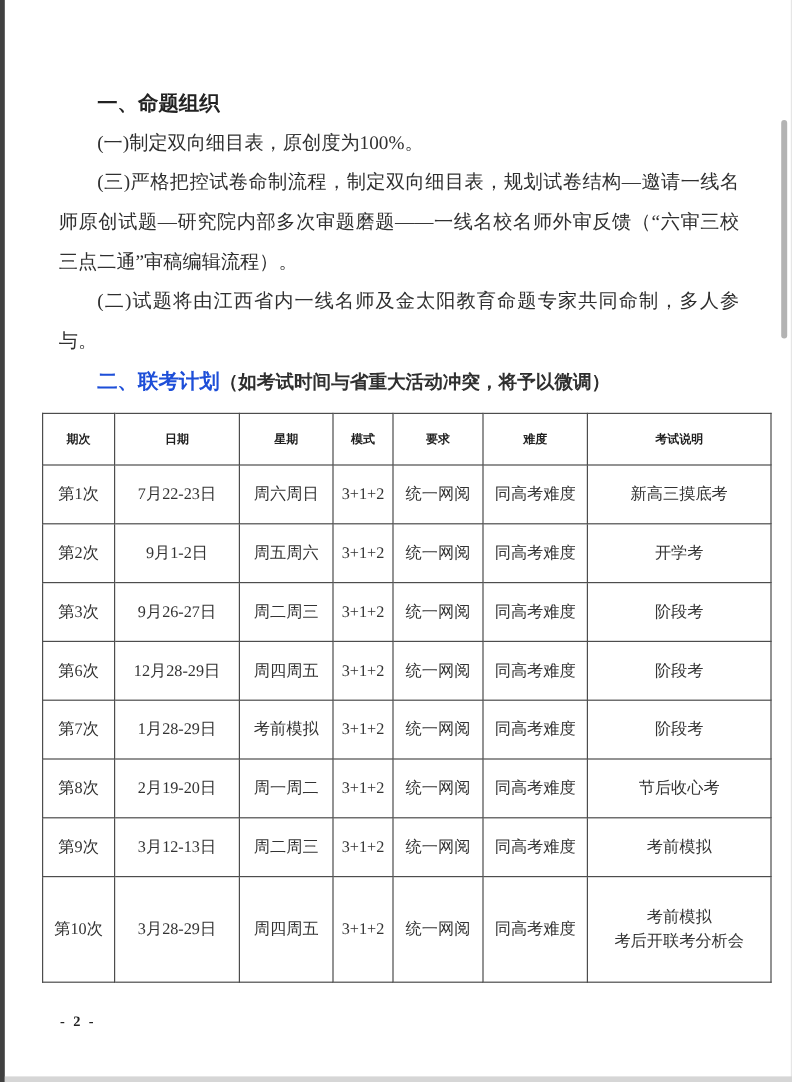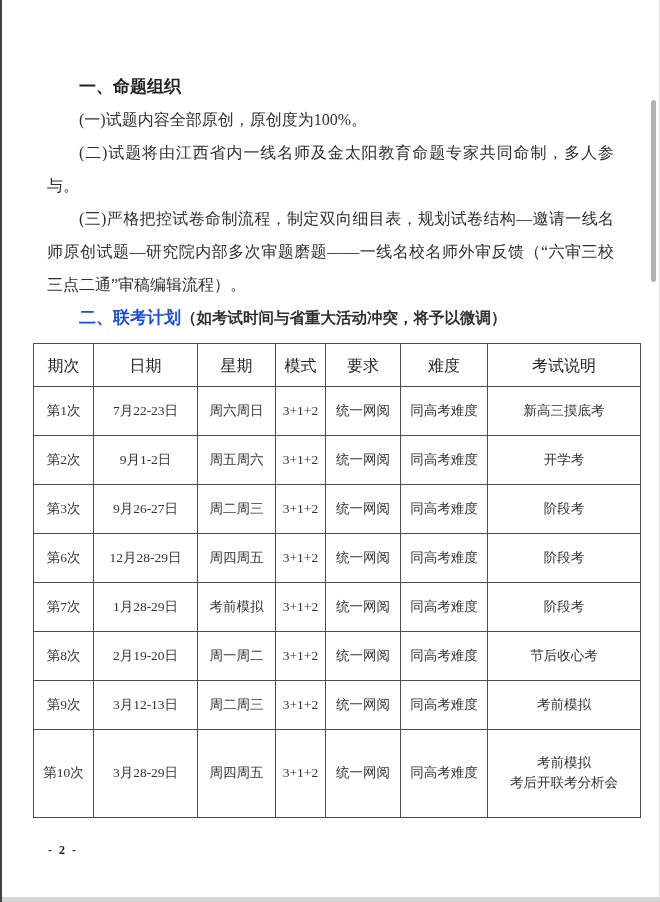--- a/index.html
+++ b/index.html
@@ -7,21 +7,21 @@
     width:660px;height:902px;
     background:#ffffff;
     font-family:"Liberation Serif","DejaVu Serif",serif;
     color:#2f2f2f;
     position:relative;
     overflow:hidden;
   }
   .page{
     position:absolute;inset:0;
     background:#ffffff;
-    border-left:2px solid #404040;
+    border-left:4px solid #404040;
     box-sizing:border-box;
   }
   .page-right-edge{
     position:absolute;top:0;right:0;width:1px;height:100%;
     background:#e6e6e6;
   }
   .page-bottom-edge{
     position:absolute;left:0;bottom:0;width:100%;height:5px;
     background:#d6d6d6;
   }
@@ -47,45 +47,45 @@
     width:607px;height:475px;
     border-collapse:collapse;table-layout:fixed;
   }
   table.schedule th,table.schedule td{
     border:1px solid #4d4d4d;
     text-align:center;vertical-align:middle;
     padding:2px 3px;
     overflow:hidden;
   }
   table.schedule th{
-    font-size:16px;font-weight:normal;color:#1f1f1f;
+    font-size:10px;font-weight:bold;color:#1f1f1f;
     height:38px;
   }
   table.schedule td{
     font-size:13.5px;color:#333;
     line-height:20px;white-space:pre-line;
   }
   .footer{
     margin-top:16px;margin-left:1px;
     font-size:12px;font-weight:600;letter-spacing:2px;color:#222;
   }
 </style>
 </head>
 <body>
 
 <div class="page">
   <div class="content doc-text">
 
     <h2 class="h1">一、命题组织</h2>
 
-    <p class="para">(一)试题内容全部原创，原创度为100%。</p>
+    <p class="para">(一)制定双向细目表，原创度为100%。</p>
+
+    <p class="para">(三)严格把控试卷命制流程，制定双向细目表，规划试卷结构—邀请一线名师原创试题—研究院内部多次审题磨题——一线名校名师外审反馈（“六审三校三点二通”审稿编辑流程）。</p>
 
     <p class="para">(二)试题将由江西省内一线名师及金太阳教育命题专家共同命制，多人参与。</p>
-
-    <p class="para">(三)严格把控试卷命制流程，制定双向细目表，规划试卷结构—邀请一线名师原创试题—研究院内部多次审题磨题——一线名校名师外审反馈（“六审三校三点二通”审稿编辑流程）。</p>
 
     <p class="h2-line">
       <span class="h2-title">二、联考计划</span><span class="h2-note">（如考试时间与省重大活动冲突，将予以微调）</span>
     </p>
 
     <table class="schedule">
       <colgroup>
         <col style="width:60px">
         <col style="width:104px">
         <col style="width:78px">

